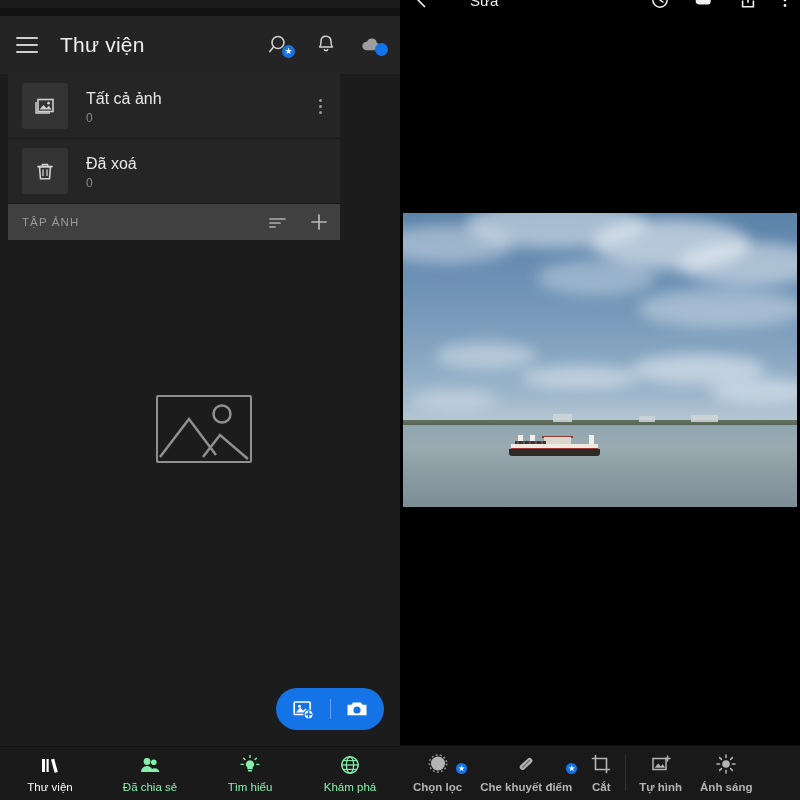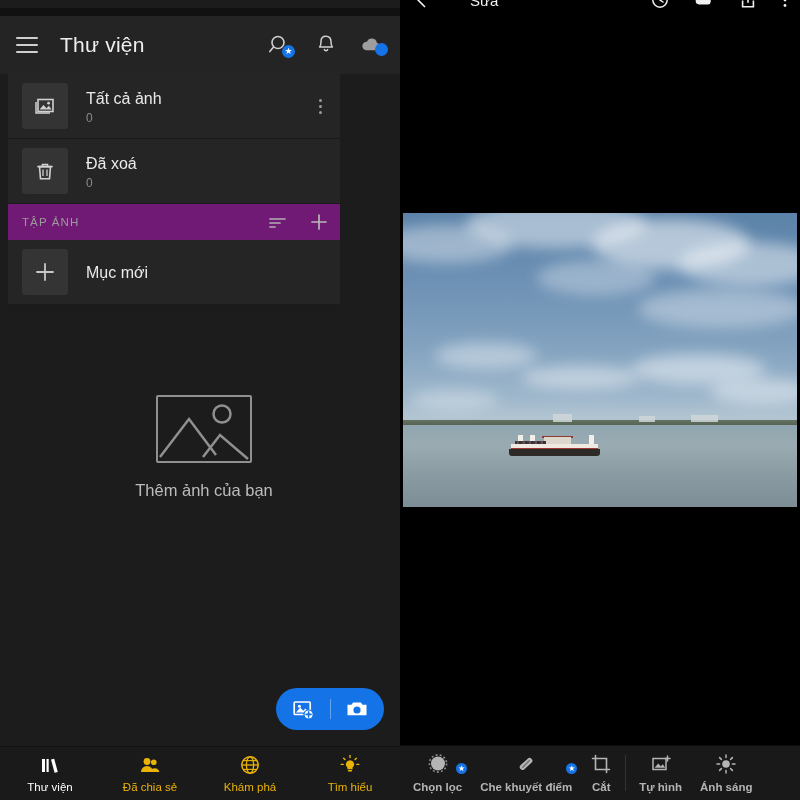--- a/index.html
+++ b/index.html
@@ -86,21 +86,21 @@
   .row-texts { margin-left: 18px; display: flex; flex-direction: column; justify-content: center; }
   .row-title { color: #eaeaea; font-size: 16px; line-height: 19px; }
   .row-count { color: #8c8c8c; font-size: 12px; margin-top: 4px; line-height: 12px; }
   .kebab { margin-left: auto; width: 16px; display:flex; flex-direction:column; align-items:center; gap:3px; cursor:pointer;}
   .kebab i { width: 3px; height: 3px; border-radius: 50%; background: #9a9a9a; display:block;}
 
   
   .section {
     position: relative;
     height: 36px; margin-left: 8px;
-    background: #701a75;
+    background: #404040;
     display: flex; align-items: center;
     padding: 0 12px 0 14px;
   }
   .section-label { color: #9b9b9b; font-size: 11.5px; letter-spacing: 1.1px; }
   .section-actions { margin-left: auto; display:flex; align-items:center; gap: 22px; }
 
   
   .empty {
     position: absolute; left: 8px; top: 365px; width: 392px;
     display: flex; flex-direction: column; align-items: center;
@@ -127,21 +127,21 @@
 
   
   .bottomnav {
     position: absolute; left: 0; bottom: 0; width: 400px; height: 54px;
     background: #1a1a1a; border-top: 1px solid #121212;
     display: flex; align-items: center;
   }
   .nav-item {
     flex: 1; height: 100%;
     display: flex; flex-direction: column; align-items: center; justify-content: center;
-    gap: 5px; cursor: pointer; color: #eab308;
+    gap: 5px; cursor: pointer; color: #86efac;
   }
   .nav-item.active { color: #ffffff; }
   .nav-label { font-size: 11.5px; line-height: 12px; }
 
   
   .right {
     position: relative;
     width: 400px; height: 800px;
     background: #000;
     overflow: hidden;
@@ -327,42 +327,30 @@
             <line x1="2" y1="9" x2="12" y2="9" stroke="#b0b0b0" stroke-width="1.7" stroke-linecap="round"></line>
             <line x1="2" y1="13" x2="7" y2="13" stroke="#b0b0b0" stroke-width="1.7" stroke-linecap="round"></line>
           </svg>
           <svg width="18" height="18" viewBox="0 0 18 18">
             <line x1="9" y1="2" x2="9" y2="16" stroke="#b8b8b8" stroke-width="1.7" stroke-linecap="round"></line>
             <line x1="2" y1="9" x2="16" y2="9" stroke="#b8b8b8" stroke-width="1.7" stroke-linecap="round"></line>
           </svg>
         </div>
       </div>
 
-      <div class="row">
-        <div class="thumb">
-          <svg width="22" height="22" viewBox="0 0 22 22">
-            <line x1="11" y1="3" x2="11" y2="19" stroke="#c8c8c8" stroke-width="1.8" stroke-linecap="round"></line>
-            <line x1="3" y1="11" x2="19" y2="11" stroke="#c8c8c8" stroke-width="1.8" stroke-linecap="round"></line>
-          </svg>
-        </div>
-        <div class="row-texts">
-          <div class="row-title">Mục mới</div>
-        </div>
-      </div>
     </div>
 
     <div class="empty">
       <div class="empty-icon">
         <svg width="92" height="64" viewBox="0 0 92 64" style="position:absolute;left:0;top:0">
           <circle cx="64" cy="17" r="8.5" stroke="#909090" stroke-width="2.5" fill="none"></circle>
           <path d="M2 60 L31 22 L58 58" stroke="#909090" stroke-width="2.5" fill="none"></path>
           <path d="M45 60 L62 38 L90 62" stroke="#909090" stroke-width="2.5" fill="none"></path>
         </svg>
       </div>
-      <div class="empty-title">Thêm ảnh của bạn</div>
     </div>
 
     <div class="fab">
       <div class="fab-half">
         <svg width="24" height="24" viewBox="0 0 24 24">
           <rect x="3.2" y="5" width="16" height="12.5" stroke="#fff" stroke-width="1.7" fill="none" rx="1"></rect>
           <path d="M5 15.5l4.2-5 3 3.2 2.3-2.2 3.4 4z" fill="#fff" stroke="none"></path>
           <circle cx="8.4" cy="9.2" r="1.5" fill="#fff" stroke="none"></circle>
           <circle cx="17.6" cy="17.4" r="4.6" fill="#fff" stroke="#1473e6" stroke-width="1.3"></circle>
           <line x1="17.6" y1="14.9" x2="17.6" y2="19.9" stroke="#1473e6" stroke-width="1.6" stroke-linecap="round"></line>
@@ -391,39 +379,39 @@
         <svg width="22" height="22" viewBox="0 0 22 22">
           <circle cx="8" cy="7.5" r="3.4" fill="currentColor" stroke="none"></circle>
           <path d="M2 18a6 6 0 0 1 12 0z" fill="currentColor" stroke="none"></path>
           <circle cx="14.8" cy="8.2" r="2.8" fill="currentColor" stroke="none"></circle>
           <path d="M11 18a4.8 4.8 0 0 1 9.4 0z" fill="currentColor" stroke="none"></path>
         </svg>
         <span class="nav-label">Đã chia sẻ</span>
       </div>
       <div class="nav-item">
         <svg width="22" height="22" viewBox="0 0 22 22">
-          <circle cx="11" cy="11" r="8.2" stroke="currentColor" stroke-width="1.5" fill="none"></circle>
-          <ellipse cx="11" cy="11" rx="3.6" ry="8.2" stroke="currentColor" stroke-width="1.3" fill="none"></ellipse>
-          <line x1="2.8" y1="11" x2="19.2" y2="11" stroke="currentColor" stroke-width="1.3"></line>
-          <line x1="4.2" y1="6.6" x2="17.8" y2="6.6" stroke="currentColor" stroke-width="1.1"></line>
-          <line x1="4.2" y1="15.4" x2="17.8" y2="15.4" stroke="currentColor" stroke-width="1.1"></line>
-        </svg>
-        <span class="nav-label">Khám phá</span>
-      </div>
-      <div class="nav-item">
-        <svg width="22" height="22" viewBox="0 0 22 22">
           <path d="M11 6.2a4.1 4.1 0 0 1 2.6 7.3v1.8h-5.2v-1.8A4.1 4.1 0 0 1 11 6.2z" fill="currentColor" stroke="none"></path>
           <rect x="8.8" y="16" width="4.4" height="1.5" rx=".7" fill="currentColor" stroke="none"></rect>
           <line x1="11" y1="1.5" x2="11" y2="3.6" stroke="currentColor" stroke-width="1.4" stroke-linecap="round"></line>
           <line x1="4.6" y1="4.2" x2="6" y2="5.6" stroke="currentColor" stroke-width="1.4" stroke-linecap="round"></line>
           <line x1="17.4" y1="4.2" x2="16" y2="5.6" stroke="currentColor" stroke-width="1.4" stroke-linecap="round"></line>
           <line x1="2.2" y1="10.4" x2="4.2" y2="10.4" stroke="currentColor" stroke-width="1.4" stroke-linecap="round"></line>
           <line x1="19.8" y1="10.4" x2="17.8" y2="10.4" stroke="currentColor" stroke-width="1.4" stroke-linecap="round"></line>
         </svg>
         <span class="nav-label">Tìm hiểu</span>
+      </div>
+      <div class="nav-item">
+        <svg width="22" height="22" viewBox="0 0 22 22">
+          <circle cx="11" cy="11" r="8.2" stroke="currentColor" stroke-width="1.5" fill="none"></circle>
+          <ellipse cx="11" cy="11" rx="3.6" ry="8.2" stroke="currentColor" stroke-width="1.3" fill="none"></ellipse>
+          <line x1="2.8" y1="11" x2="19.2" y2="11" stroke="currentColor" stroke-width="1.3"></line>
+          <line x1="4.2" y1="6.6" x2="17.8" y2="6.6" stroke="currentColor" stroke-width="1.1"></line>
+          <line x1="4.2" y1="15.4" x2="17.8" y2="15.4" stroke="currentColor" stroke-width="1.1"></line>
+        </svg>
+        <span class="nav-label">Khám phá</span>
       </div>
     </div>
   </div>
 
   <div class="right">
 
     <div class="edit-topbar">
       <svg width="20" height="20" viewBox="0 0 20 20">
         <path d="M12.5 3.5L6 10l6.5 6.5" stroke="#f0f0f0" stroke-width="1.7" fill="none" stroke-linecap="round" stroke-linejoin="round"></path>
       </svg>

